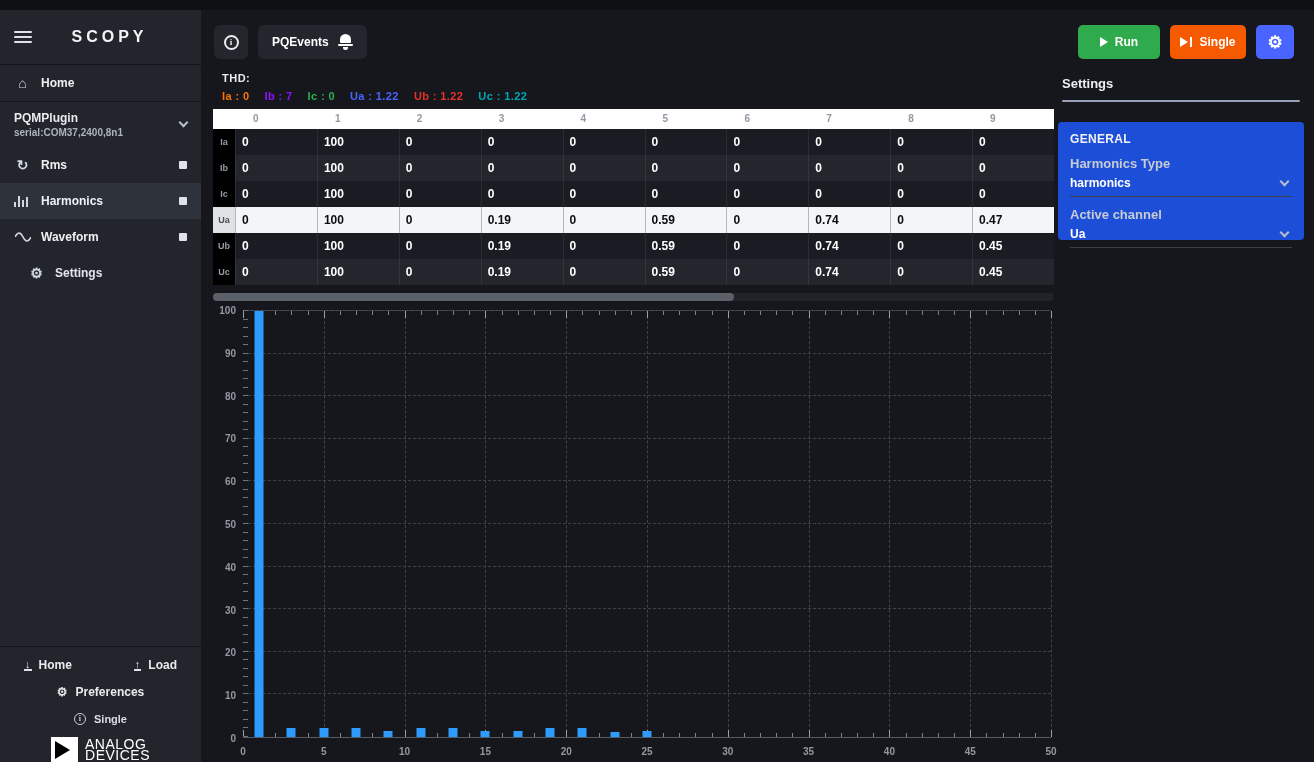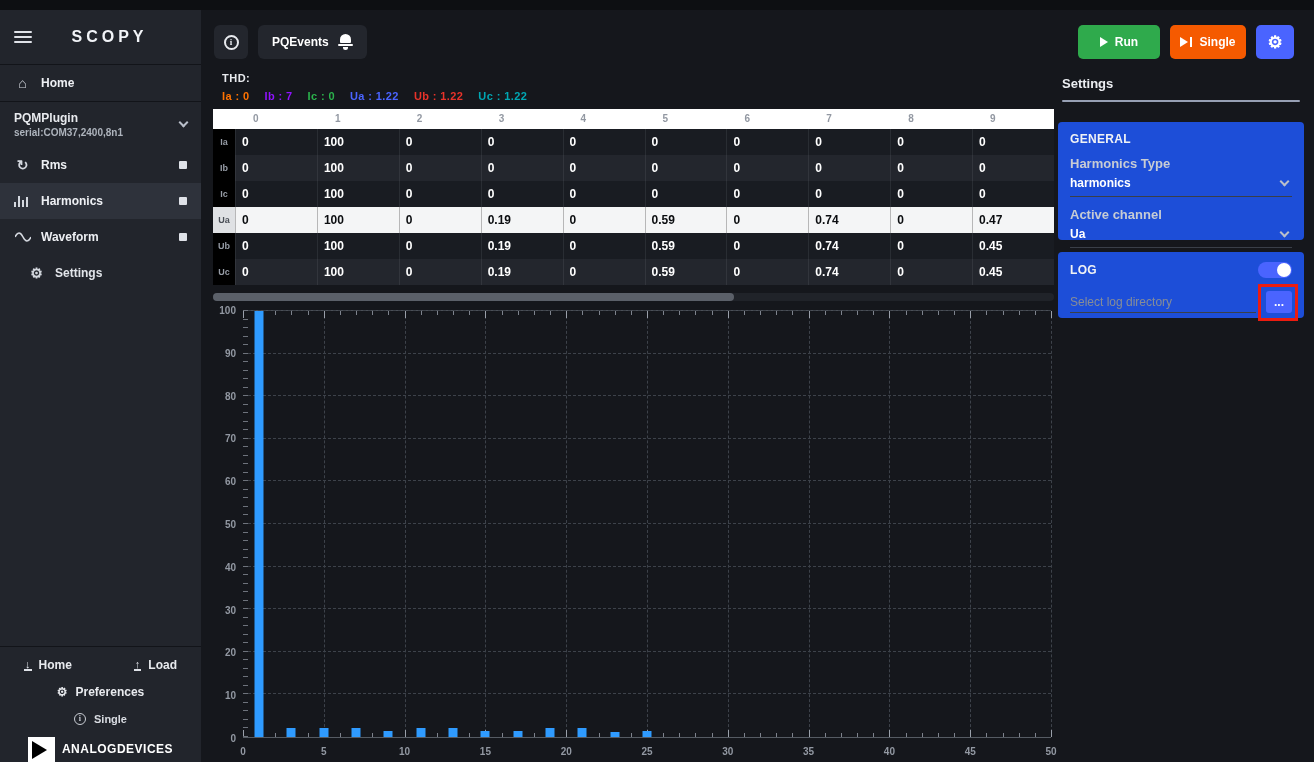--- a/index.html
+++ b/index.html
@@ -32,21 +32,21 @@
   .saveload{display:flex;justify-content:space-between;padding:11px 24px 6px}
   .sb-btn{display:flex;align-items:center;gap:7px;font-size:12px;font-weight:bold;cursor:pointer}
   .dl-icon{font-size:11px;border-bottom:2px solid #dfe2e8;line-height:10px;padding:0 1px;color:#dfe2e8}
   .prefs,.about{display:flex;align-items:center;justify-content:center;gap:8px;font-size:12px;font-weight:bold;padding:7px 0;cursor:pointer}
   .about{font-size:11px;color:#d9dce2}
   .info-i{width:15px;height:15px;border:2px solid #e8eaee;border-radius:50%;display:inline-flex;align-items:center;justify-content:center;font-size:9px;font-weight:bold;color:#e8eaee;font-family:"Liberation Serif",serif;line-height:1}
   .info-i.small{width:12px;height:12px;border-width:1.5px;font-size:8px;color:#c9cdd4;border-color:#c9cdd4}
   .brand{display:flex;align-items:center;justify-content:center;gap:7px;padding:5px 0 10px}
   .brand-box{width:27px;height:25px;background:#fff;display:flex;align-items:center;padding-left:4px}
   .brand-tri{width:0;height:0;border-top:9px solid transparent;border-bottom:9px solid transparent;border-left:15px solid #000}
-  .brand-text{display:flex;flex-direction:row;font-size:12px;font-weight:bold;letter-spacing:.5px;line-height:11px;color:#fff}
+  .brand-text{display:flex;flex-direction:column;font-size:14px;font-weight:normal;letter-spacing:.5px;line-height:11px;color:#fff}
 
   
   .tb-btn{position:absolute;top:15px;height:34px;background:#23262d;border:none;border-radius:6px;color:#fff;font-weight:bold;font-size:12px;display:flex;align-items:center;gap:9px;cursor:pointer;font-family:inherit}
   .tb-btn.info{left:214px;width:34px;justify-content:center}
   .tb-btn.pqevents{left:258px;padding:0 14px}
   .bell{position:relative;display:inline-flex;flex-direction:column;align-items:center}
   .bell-body{width:11px;height:9px;background:#fff;border-radius:6px 6px 1px 1px}
   .bell-rim{width:15px;height:2px;background:#fff;border-radius:1px;margin-top:1px}
   .bell-clap{width:5px;height:3px;background:#fff;border-radius:0 0 3px 3px;margin-top:1px}
   .run-btn,.single-btn,.gear-btn{position:absolute;top:15px;height:34px;border:none;border-radius:5px;color:#fff;font-weight:bold;font-size:12px;display:flex;align-items:center;justify-content:center;gap:7px;cursor:pointer;font-family:inherit}
@@ -566,28 +566,15 @@
         <span class="val">harmonics</span>
         <span class="chev"></span>
       </div>
       <div class="rp-label">Active channel</div>
       <div class="rp-select">
         <span class="val">Ua</span>
         <span class="chev"></span>
       </div>
     </div>
 
-    <div class="rp-card log">
-      <div class="rp-row">
-        <span class="rp-heading">LOG</span>
-        <span class="toggle on">
-            <span class="knob"></span>
-          </span>
-      </div>
-      <div class="rp-dirrow">
-        <input class="dir-input" placeholder="Select log directory" style="">
-        <button class="browse-btn">...</button>
-        <span class="red-rect"></span>
-      </div>
-    </div>
   </aside>
 
 </div>
 
 </body></html>

